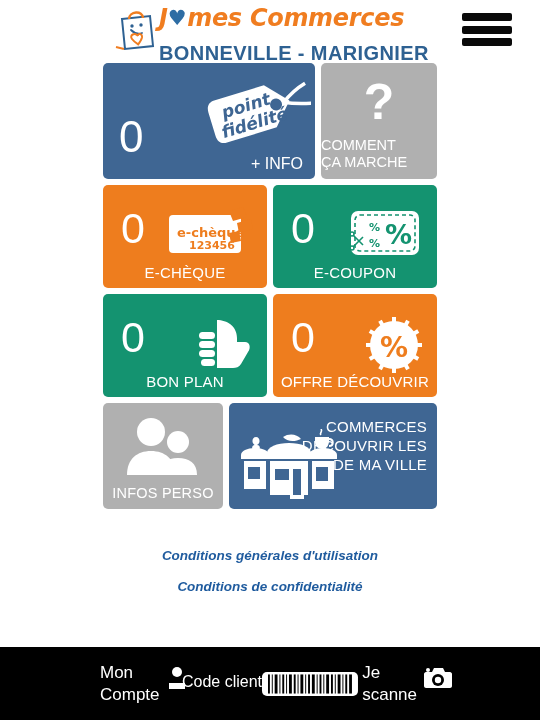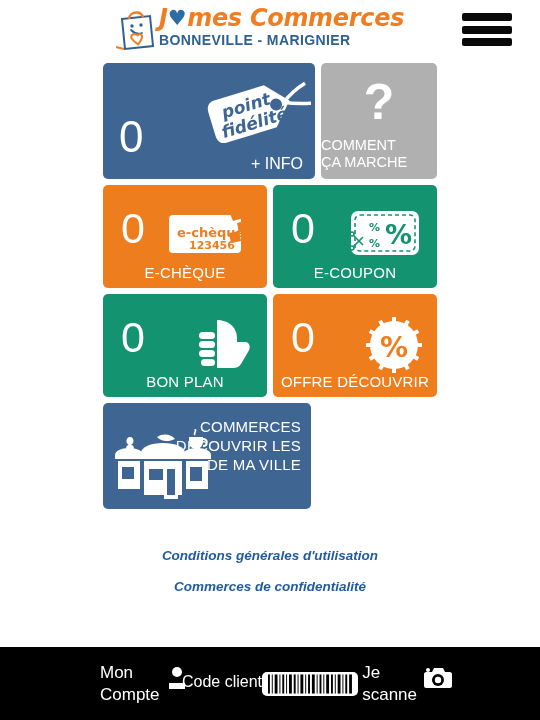--- a/index.html
+++ b/index.html
@@ -24,22 +24,22 @@
   .logo-text { display: flex; flex-direction: column; justify-content: flex-start; padding-top: 1px;}
   .logo-line1 {
     font-family: "DejaVu Sans", sans-serif;
     font-size: 24px; font-weight: bold; font-style: italic;
     color: #F07D20; line-height: 24px; letter-spacing: -0.3px;
     white-space: nowrap; display: flex; align-items: center;
   }
   .logo-line1 .heart { color: #2E6DA4; font-size: 21px; margin: 0 1px 0 0; }
   .logo-line2 {
     font-family: "Liberation Sans", sans-serif;
-    font-size: 14px; font-weight: bold; color: #2E6192;
-    line-height: 20px; letter-spacing: 0.4px; white-space: nowrap;
+    font-size: 20px; font-weight: bold; color: #2E6192;
+    line-height: 20px; letter-spacing: 0.4px; white-space: nowrap; margin-top: 13px;
   }
   .burger {
     position: absolute; right: 28px; top: 13px;
     width: 50px; height: 33px; display: flex;
     flex-direction: column; justify-content: space-between; cursor: pointer;
   }
   .burger span { display: block; width: 50px; height: 8px; background: #0a0a0a; border-radius: 2px; }
 
   
   .grid { position: absolute; left: 103px; top: 63px; width: 334px; }
@@ -253,20 +253,29 @@
               <rect x="27" y="49" width="4" height="8" transform="rotate(150 29 29)"></rect>
             </g>
           </g>
           <text x="29" y="41" text-anchor="middle" font-family="DejaVu Sans, sans-serif" font-size="28" font-weight="bold" fill="#EE7D1E">%</text>
         </svg>
         <div class="caption">OFFRE DÉCOUVRIR</div>
       </div>
     </div>
 
     <div class="row">
+      <div class="tile grey t-infos">
+        <svg style="position:absolute;left:50%;top:12px;transform:translateX(-50%);" width="80" height="62" viewBox="0 0 80 62">
+          <circle cx="28" cy="17" r="14" fill="#ffffff"></circle>
+          <path d="M4 60 C4 44, 14 36, 28 36 C42 36, 52 44, 52 60 Z" fill="#ffffff"></path>
+          <circle cx="55" cy="27" r="11" fill="#ffffff"></circle>
+          <path d="M36 60 C36 48, 44 43, 55 43 C66 43, 74 48, 74 60 Z" fill="#ffffff"></path>
+        </svg>
+        <div class="caption">INFOS PERSO</div>
+      </div>
 
       <div class="tile blue t-decouvrir">
         <svg class="shop" viewBox="0 0 104 72">
           <g fill="#ffffff">
             <path d="M4 30 L4 26 C4 22, 10 19, 18 19 C26 19, 32 22, 32 26 L32 30 Z"></path>
             <rect x="7" y="32" width="22" height="28"></rect>
             <rect x="11" y="38" width="12" height="12" fill="#3F6693"></rect>
             <path d="M19 8 c-4 0 -5 6 -1 8 c-4 0 -4 6 1 6 c5 0 5-6 1-6 c4-2 3-8 -1-8 z"></path>
             <rect x="17.5" y="14" width="2" height="10"></rect>
             <path d="M30 30 L30 24 C30 18, 40 14, 52 14 C64 14, 74 18, 74 24 L74 30 Z"></path>
@@ -287,21 +296,21 @@
           <div>COMMERCES</div>
           <div>DÉCOUVRIR LES</div>
           <div>DE MA VILLE</div>
         </div>
       </div>
     </div>
   </div>
 
   <div class="links">
     <a>Conditions générales d'utilisation</a>
-    <a>Commerces de confidentialité</a>
+    <a>Conditions de confidentialité</a>
   </div>
 
   <div class="bottombar">
 
     <div class="bb-item bb-mon">
       <div class="stack">
         <span class="lbl">Mon</span>
         <span class="lbl">Compte</span>
       </div>
       <svg class="persn" width="20" height="24" viewBox="0 0 20 24">

